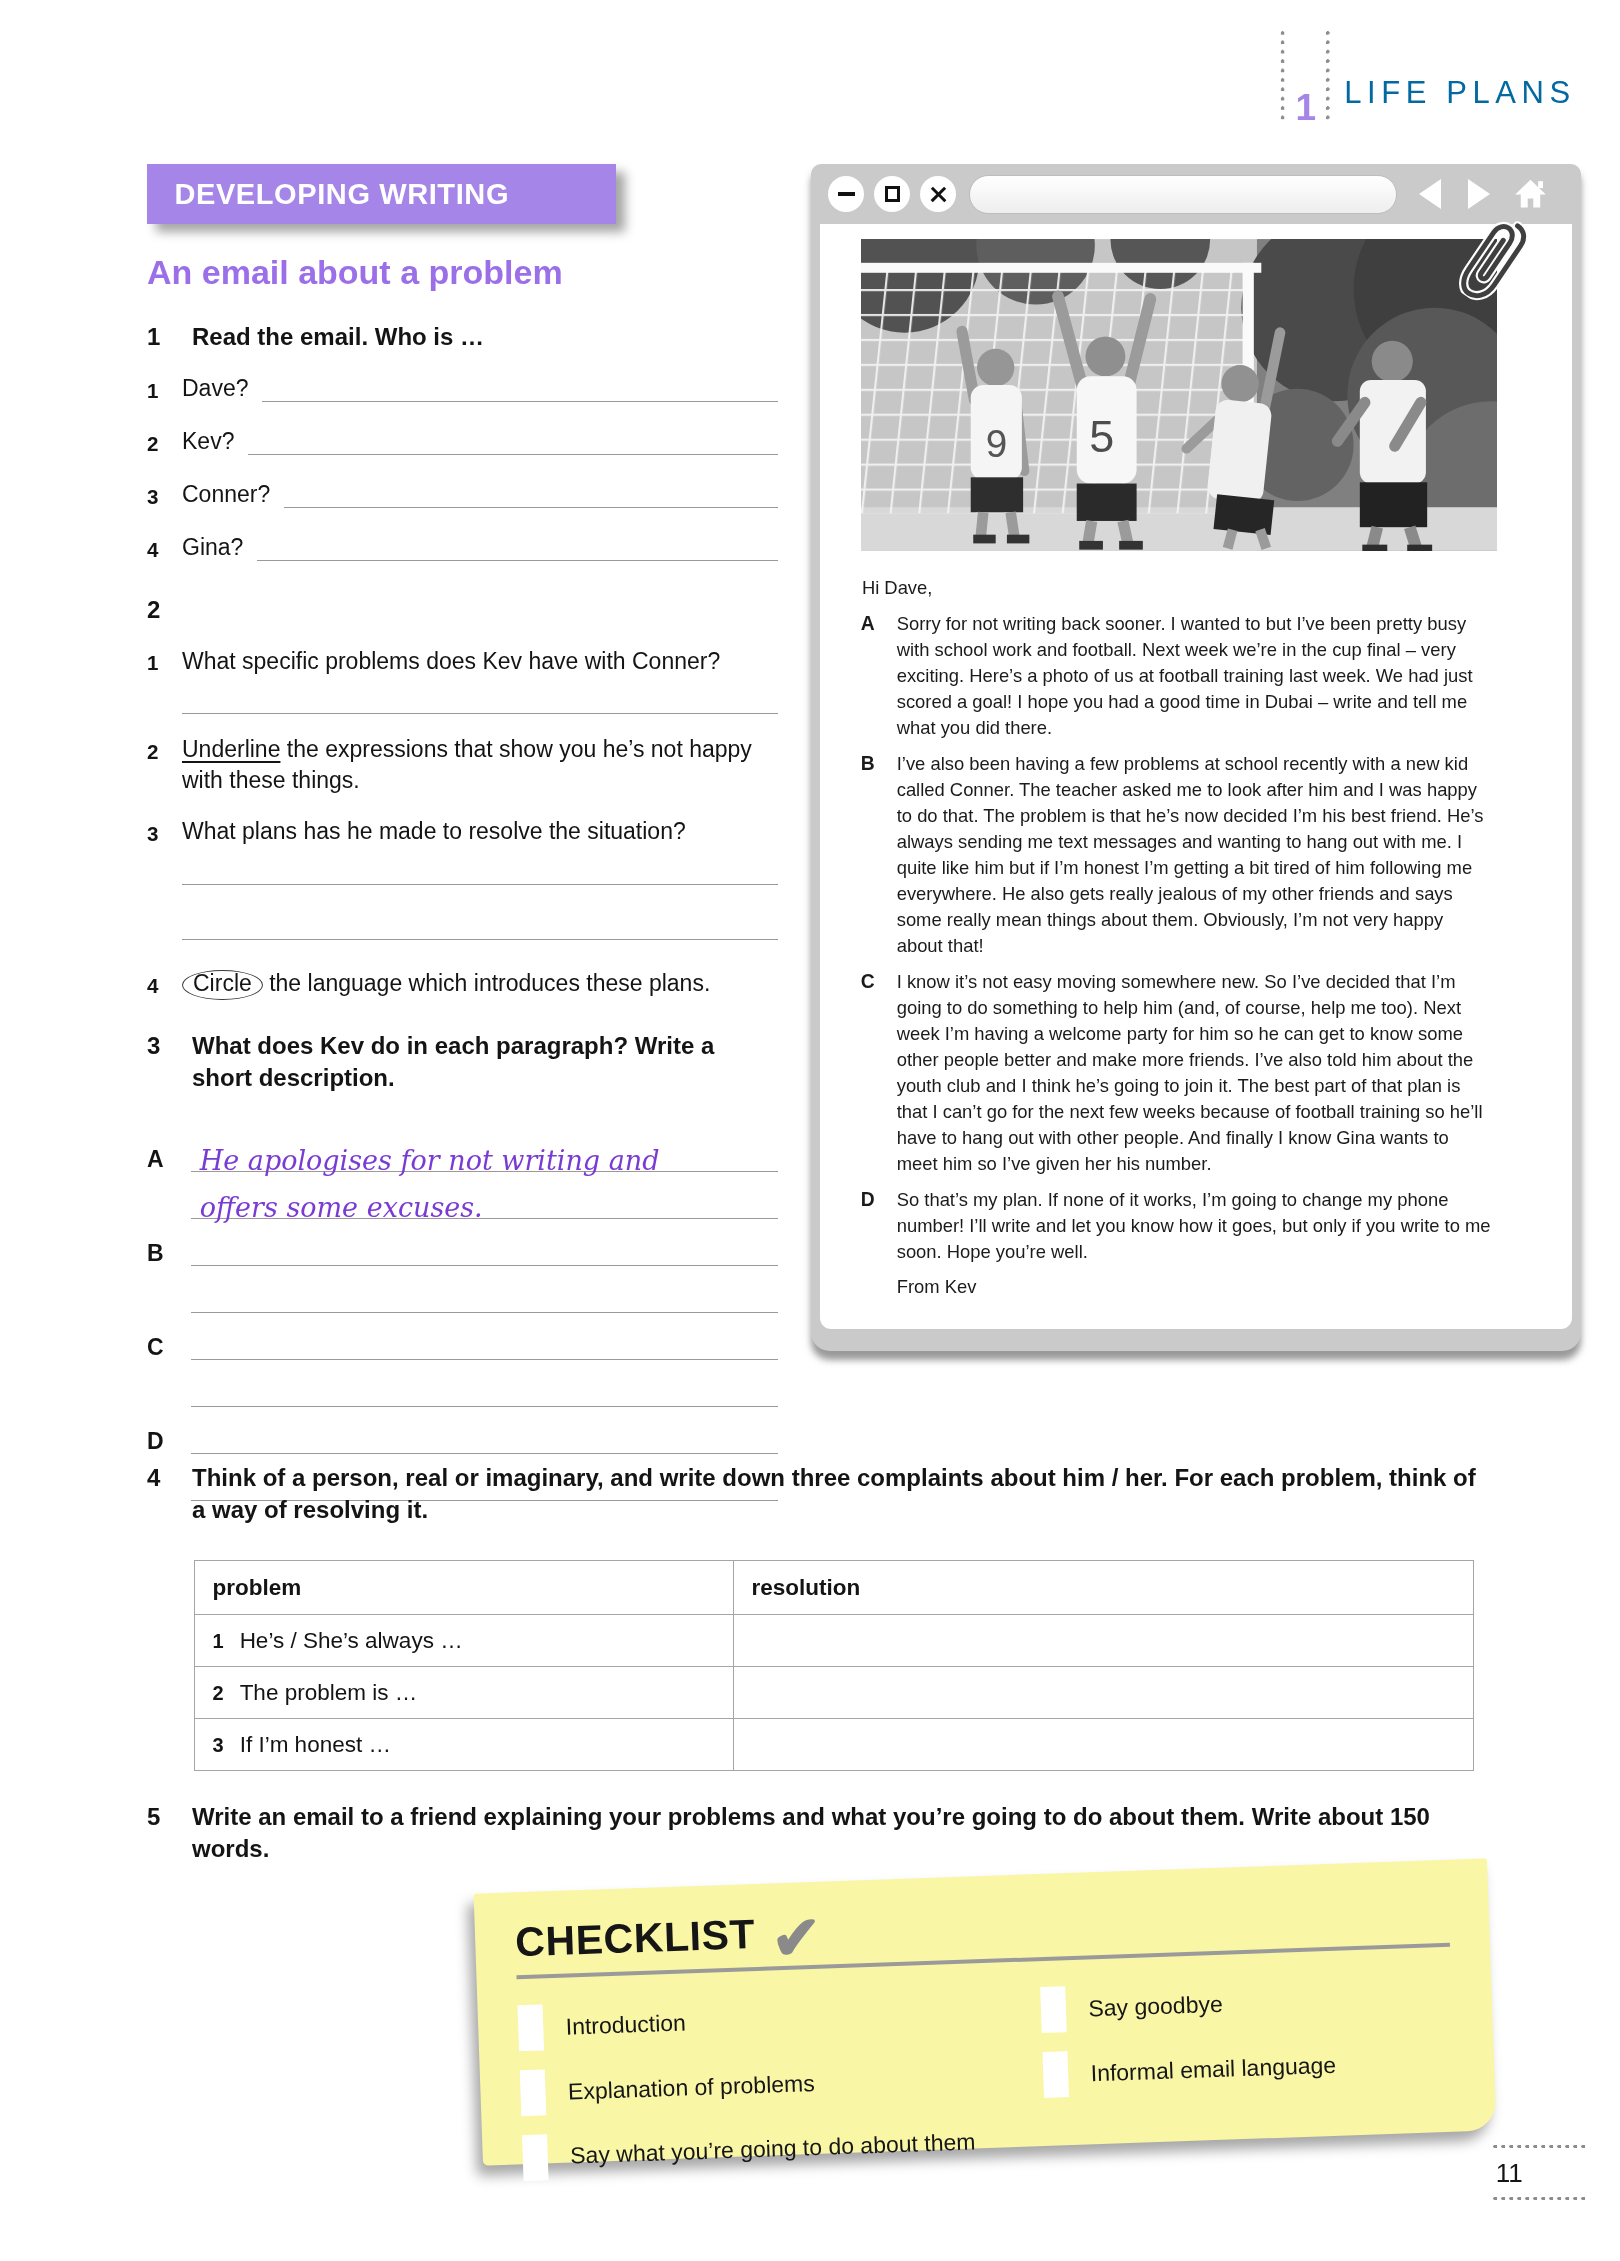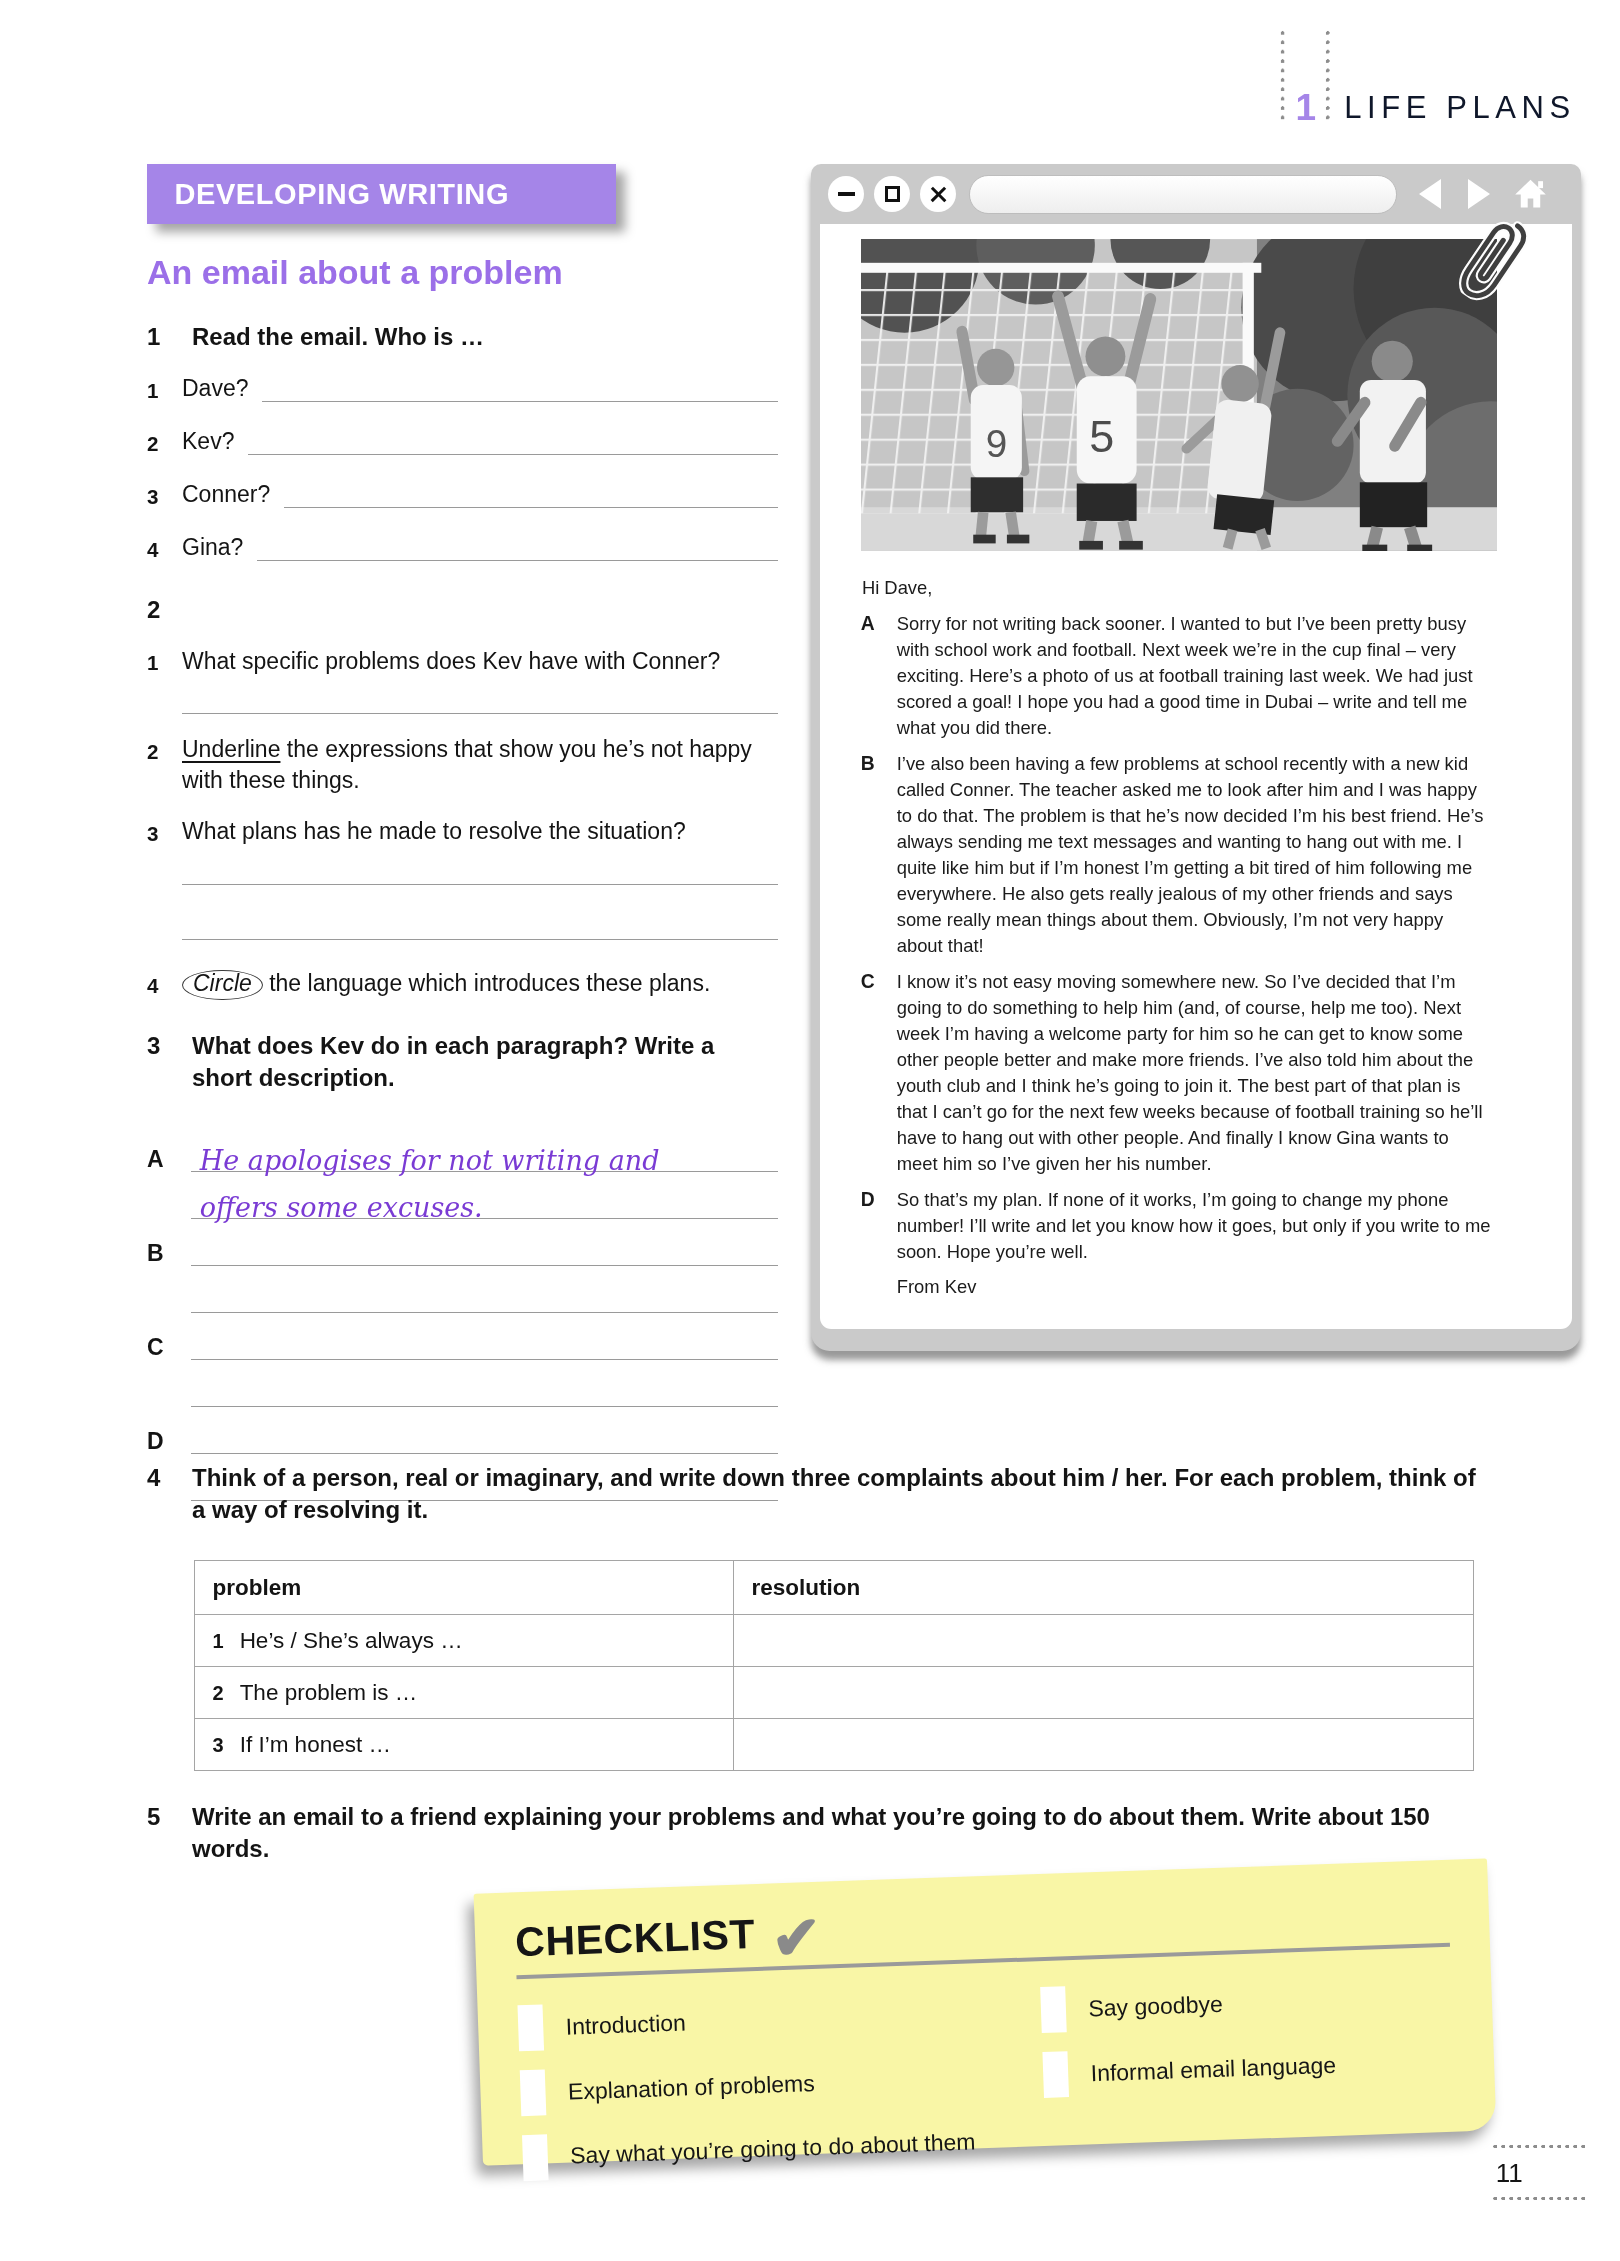--- a/index.html
+++ b/index.html
@@ -4,36 +4,36 @@
 <style>
   * { margin:0; padding:0; box-sizing:border-box; }
   html,body { background:#ffffff; }
   body { font-family:"Liberation Sans", sans-serif; color:#141414; }
   .page { position:relative; width:1620px; height:2261px; background:#fff; overflow:hidden; }
 
   
   .unit-header { position:absolute; top:30px; left:1280px; display:flex; align-items:flex-end; height:94px; }
   .vdots { width:5.6px; height:94px; background-image:radial-gradient(circle 1.9px at 2.5px 3.1px, #8d8d8d 98%, transparent); background-size:5.6px 9.4px; background-repeat:repeat-y; }
   .unit-num { font-size:37px; font-weight:bold; color:#a585e8; line-height:0.9; margin:0 8.7px 0 10px; }
-  .unit-title { font-size:31px; color:#0f172a; letter-spacing:5.6px; margin-left:13.7px; line-height:1; margin-bottom:1px; font-weight:400; }
+  .unit-title { font-size:31px; color:#0369a1; letter-spacing:5.6px; margin-left:13.7px; line-height:1; margin-bottom:16px; font-weight:400; }
 
   
   .left-col { position:absolute; left:147px; top:164px; width:631px; }
   .banner { width:469px; height:60px; background:#a585e8; color:#fff; font-weight:bold; font-size:29px; letter-spacing:0.6px; display:flex; align-items:center; padding-left:27.4px; box-shadow:8.7px 7.5px 10px #a5a5a5; }
   .section-title { margin-top:29px; font-size:34px; font-weight:bold; color:#9b6fe8; }
 
   .ex-head { display:flex; font-weight:bold; font-size:24px; line-height:32px; margin-top:29px; }
   .ex-head .ex-num { width:45px; flex:none; }
   .sub-item { display:flex; font-size:23px; line-height:31px; margin-top:20px; }
   .sub-num { width:35px; flex:none; font-weight:bold; font-size:20.6px; padding-top:1.9px; }
   .sub-text { flex:1; }
   .inline-line { flex:1; border-bottom:1.9px solid #9a9a9a; margin-left:13.7px; margin-bottom:3.7px; align-self:flex-end; height:27.4px; }
   .ans-underline { margin-left:35px; margin-top:35px; border-bottom:1.9px solid #9a9a9a; height:0; }
   .u { text-decoration:underline; text-underline-offset:3.7px; }
-  .circled { display:inline-block; border:1.9px solid #3c3c3c; border-radius:50%; padding:0 10px 3.1px 10px; line-height:1.1;font-style:italic; }
+  .circled { display:inline-block; border:1.9px solid #3c3c3c; border-radius:50%; padding:0 10px 3.1px 10px; line-height:1.1; }
 
   .ex3-group { display:flex; margin-top:0; }
   .ex3-group.first { margin-top:31px; }
   .ex3-letter { width:44px; flex:none; font-size:23px; font-weight:bold; padding-top:21px; }
   .ex3-lines { flex:1; }
   .ans-line { position:relative; height:47px; border-bottom:1.9px solid #9a9a9a; }
   .handwriting { position:absolute; left:8.7px; bottom:-5px; font-family:"DejaVu Serif", serif; font-style:italic; color:#7a3bd4; font-size:27px; white-space:nowrap; }
 
   
   .right-col { position:absolute; left:811px; top:164px; width:770px; }

